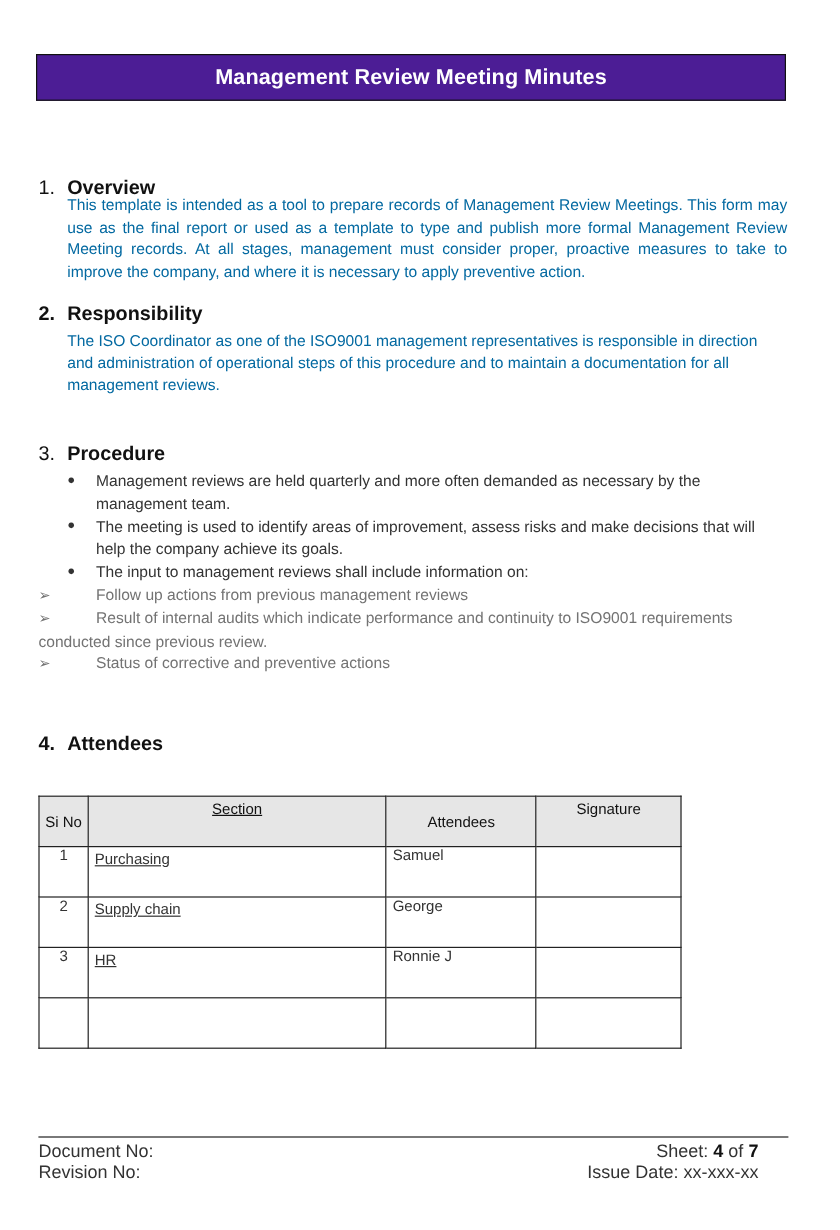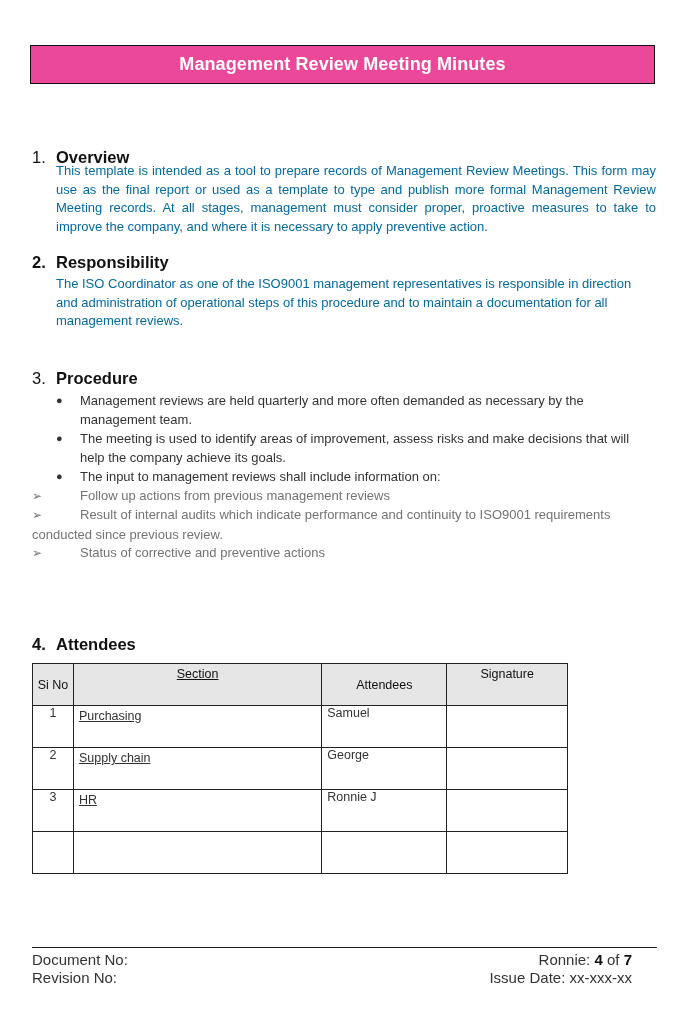--- a/index.html
+++ b/index.html
@@ -3,21 +3,21 @@
 <meta charset="utf-8">
 <style>
   html, body { margin: 0; padding: 0; background: #ffffff; }
   body {
     width: 700px; height: 1025px; position: relative; overflow: hidden;
     font-family: "Liberation Sans", "DejaVu Sans", sans-serif;
     color: #2a2a2a;
   }
   .title-bar {
     position: absolute; left: 30px; top: 45px; width: 623px; height: 37px;
-    background: #ec4899; border: 1px solid #111;
+    background: #4c1d95; border: 1px solid #111;
     display: flex; align-items: center; justify-content: center;
   }
   .title-bar span {
     color: #ffffff; font-weight: bold; font-size: 18px; letter-spacing: 0.1px;
   }
   .sec-head {
     position: absolute; left: 32px; font-size: 16.5px; color: #111;
   }
   .sec-head .num { display: inline-block; width: 24px; }
   .sec-head .ttl { font-weight: bold; }
@@ -100,21 +100,21 @@
 <div class="arrow-item" style="top:486px;">
   <span class="arw">➢</span><span>Follow up actions from previous management reviews</span>
 </div>
 <div class="arrow-item" style="top:505px;">
   <span class="arw">➢</span><span>Result of internal audits which indicate performance and continuity to ISO9001   requirements conducted since previous review.</span>
 </div>
 <div class="arrow-item" style="top:543px;">
   <span class="arw">➢</span><span>Status of corrective and preventive actions</span>
 </div>
 
-<div class="sec-head" style="top:635px;">
+<div class="sec-head" style="top:611px;">
   <span class="num" style="font-weight:bold;">4.</span><span class="ttl">Attendees</span>
 </div>
 
 <table class="att">
   <thead>
     <tr>
       <th class="c1 mid">Si No</th>
       <th class="c2 top">Section</th>
       <th class="c3 mid">Attendees</th>
       <th class="c4 top">Signature</th>
@@ -145,17 +145,17 @@
       <td class="c3 att"></td>
       <td class="c4"></td>
     </tr>
   </tbody>
 </table>
 
 <div class="footer-line"></div>
 <div class="foot" style="left:32px; top:951px;">Document No:</div>
 <div class="foot" style="left:32px; top:969px;">Revision No:</div>
 <div class="foot" style="right:68px; top:951px;">
-  <span>Ronnie: </span><b>4</b><span> of </span><b>7</b>
+  <span>Sheet: </span><b>4</b><span> of </span><b>7</b>
 </div>
 <div class="foot" style="right:68px; top:969px;">
   <span>Issue Date: </span><span>xx-xxx-xx</span>
 </div>
 
 </body></html>

